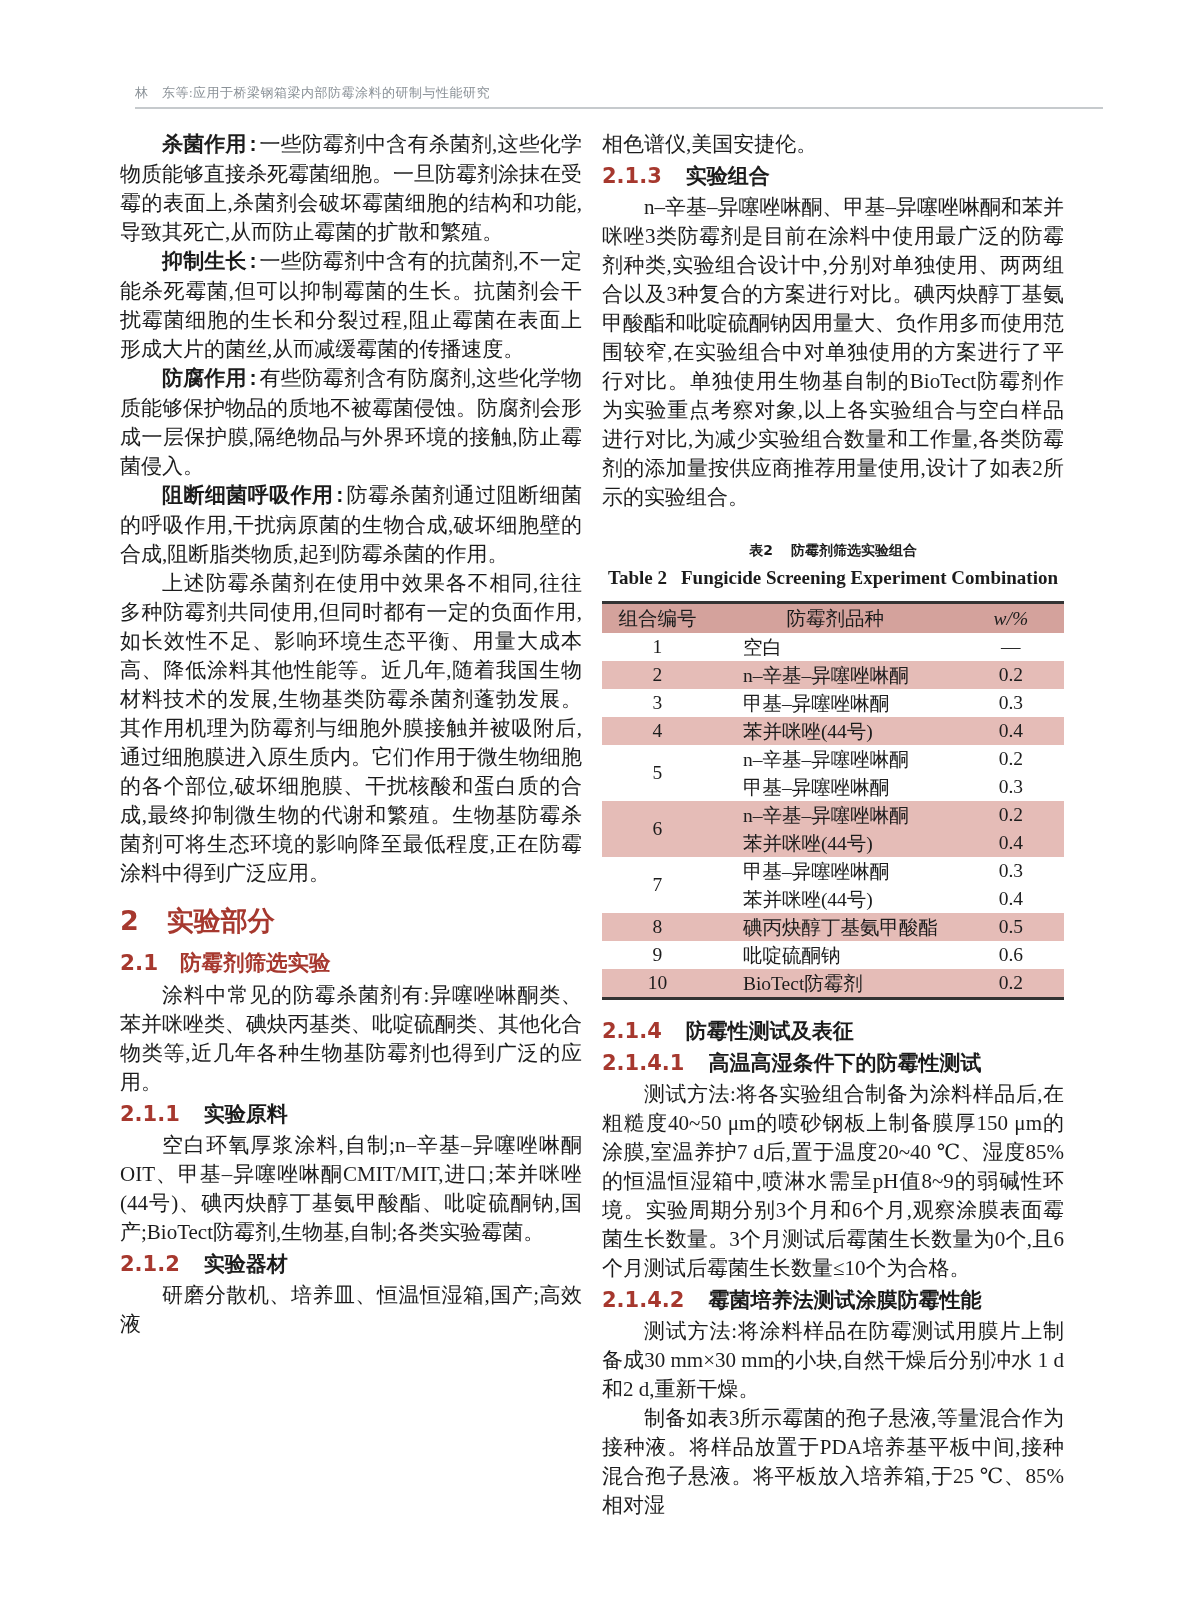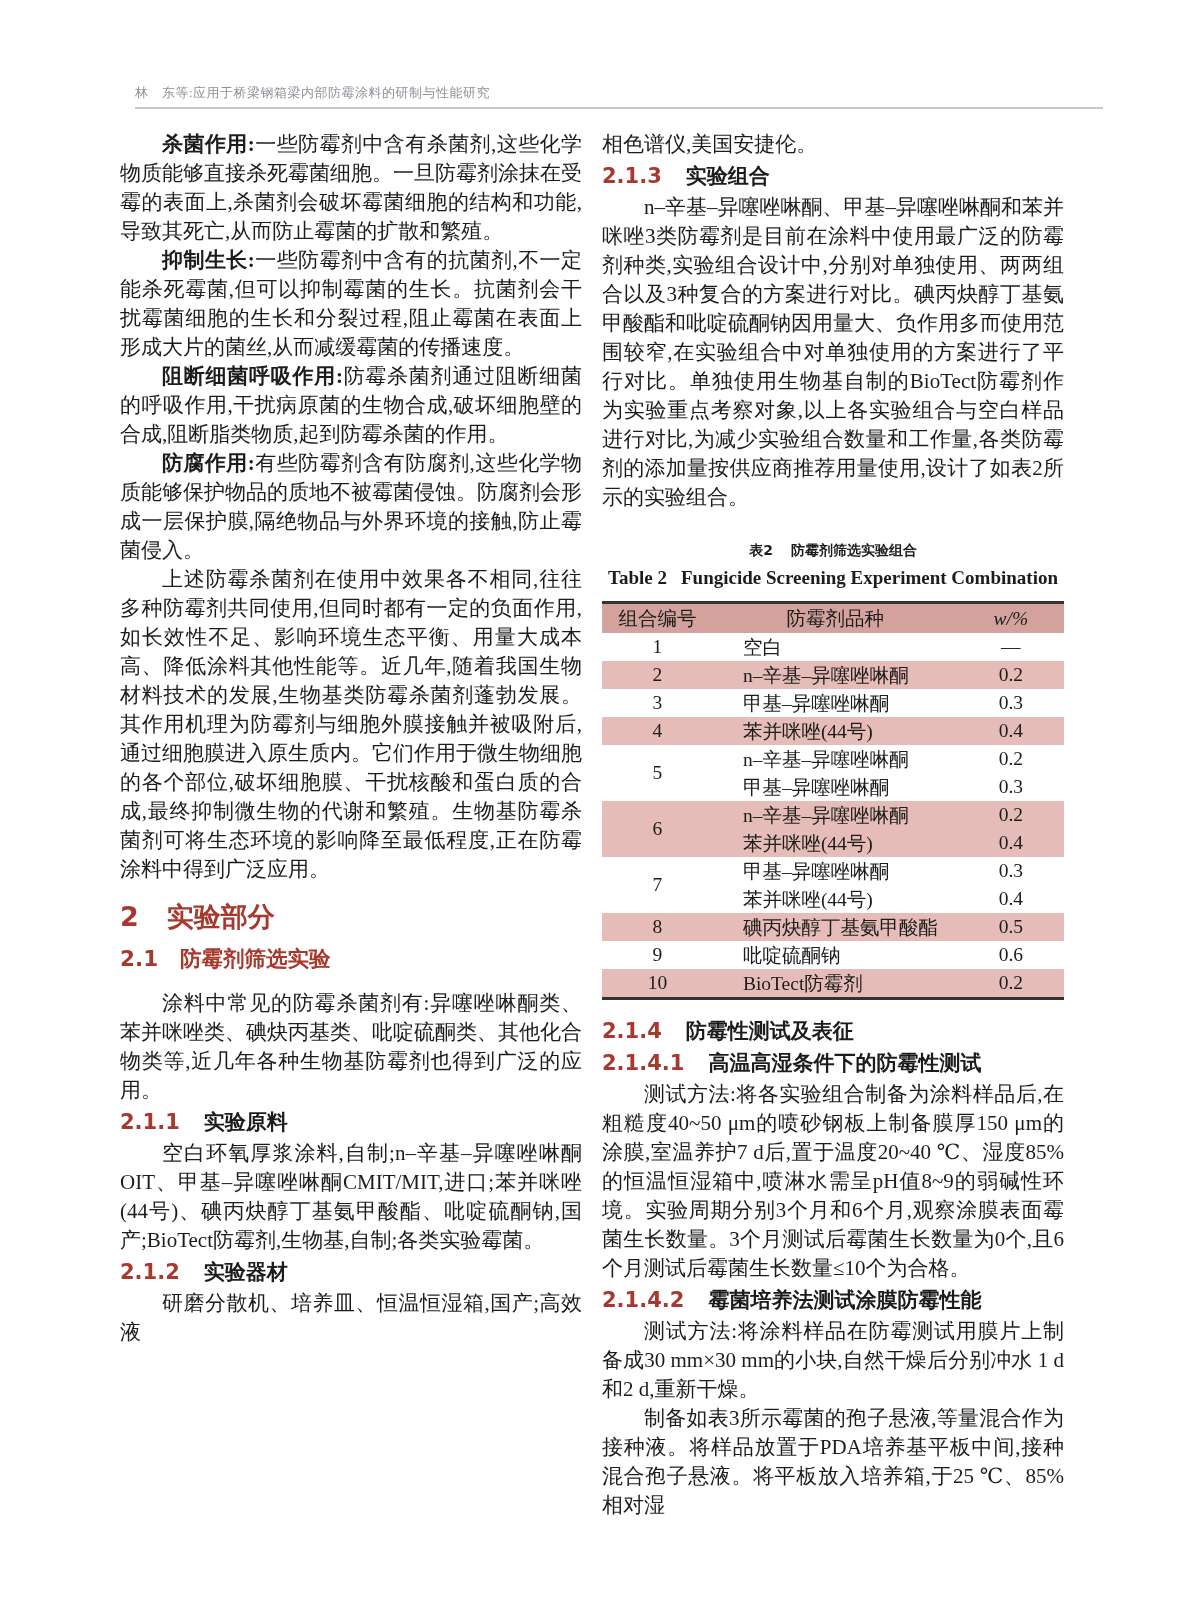--- a/index.html
+++ b/index.html
@@ -29,30 +29,30 @@
     display:flex;gap:20px;
   }
   .col{width:462px;}
 
   p.body{
     margin:0;
     font-size:21px;line-height:29px;
     text-align:justify;text-justify:inter-ideograph;
   }
   p.ind{text-indent:2em;}
-  .lead{font-family:Liberation Serif, serif;font-weight:700;}
+  .lead{font-family:Liberation Mono, monospace;font-weight:700;}
 
   h1.sec{
     margin:16px 0 10px 0;
     font-family:"DejaVu Sans","Liberation Sans",sans-serif;
     font-size:27px;line-height:34px;font-weight:700;color:#a6382e;
   }
   h1.sec .num{margin-right:28px;}
   h2.sec{
-    margin:5px 0 15px 0;
+    margin:5px 0 3px 0;
     font-family:"DejaVu Sans","Liberation Sans",sans-serif;
     font-size:21.5px;line-height:30px;font-weight:700;color:#a6382e;
   }
   h2.sec .num{margin-right:22px;}
   h3.sec{
     margin:2px 0 2px 0;
     font-family:"DejaVu Sans","Liberation Sans",sans-serif;
     font-size:21px;line-height:30px;font-weight:700;color:#1c1c1c;
   }
   h3.sec .num{color:#a6382e;margin-right:24px;}
@@ -112,22 +112,22 @@
   <div class="running-head-wrap">
     <div class="running-head">林　东等:应用于桥梁钢箱梁内部防霉涂料的研制与性能研究</div>
     <div class="head-rule"></div>
   </div>
 
   <div class="columns">
 
     <section class="col">
       <p class="body ind"><span class="lead">杀菌作用:</span><span>一些防霉剂中含有杀菌剂,这些化学物质能够直接杀死霉菌细胞。一旦防霉剂涂抹在受霉的表面上,杀菌剂会破坏霉菌细胞的结构和功能,导致其死亡,从而防止霉菌的扩散和繁殖。</span></p>
       <p class="body ind"><span class="lead">抑制生长:</span><span>一些防霉剂中含有的抗菌剂,不一定能杀死霉菌,但可以抑制霉菌的生长。抗菌剂会干扰霉菌细胞的生长和分裂过程,阻止霉菌在表面上形成大片的菌丝,从而减缓霉菌的传播速度。</span></p>
+      <p class="body ind"><span class="lead">防腐作用:</span><span>有些防霉剂含有防腐剂,这些化学物质能够保护物品的质地不被霉菌侵蚀。防腐剂会形成一层保护膜,隔绝物品与外界环境的接触,防止霉菌侵入。</span></p>
       <p class="body ind"><span class="lead">阻断细菌呼吸作用:</span><span>防霉杀菌剂通过阻断细菌的呼吸作用,干扰病原菌的生物合成,破坏细胞壁的合成,阻断脂类物质,起到防霉杀菌的作用。</span></p>
-      <p class="body ind"><span class="lead">防腐作用:</span><span>有些防霉剂含有防腐剂,这些化学物质能够保护物品的质地不被霉菌侵蚀。防腐剂会形成一层保护膜,隔绝物品与外界环境的接触,防止霉菌侵入。</span></p>
       <p class="body ind"><span>上述防霉杀菌剂在使用中效果各不相同,往往多种防霉剂共同使用,但同时都有一定的负面作用,如长效性不足、影响环境生态平衡、用量大成本高、降低涂料其他性能等。近几年,随着我国生物材料技术的发展,生物基类防霉杀菌剂蓬勃发展。其作用机理为防霉剂与细胞外膜接触并被吸附后,通过细胞膜进入原生质内。它们作用于微生物细胞的各个部位,破坏细胞膜、干扰核酸和蛋白质的合成,最终抑制微生物的代谢和繁殖。生物基防霉杀菌剂可将生态环境的影响降至最低程度,正在防霉涂料中得到广泛应用。</span></p>
 
       <h1 class="sec"><span class="num">2</span><span>实验部分</span></h1>
 
 
       <h2 class="sec"><span class="num">2.1</span><span>防霉剂筛选实验</span></h2>
       <p class="body ind">涂料中常见的防霉杀菌剂有:异噻唑啉酮类、苯并咪唑类、碘炔丙基类、吡啶硫酮类、其他化合物类等,近几年各种生物基防霉剂也得到广泛的应用。</p>
 
       <h3 class="sec"><span class="num">2.1.1</span><span>实验原料</span></h3>
       <p class="body ind">空白环氧厚浆涂料,自制;n–辛基–异噻唑啉酮OIT、甲基–异噻唑啉酮CMIT/MIT,进口;苯并咪唑(44号)、碘丙炔醇丁基氨甲酸酯、吡啶硫酮钠,国产;BioTect防霉剂,生物基,自制;各类实验霉菌。</p>

